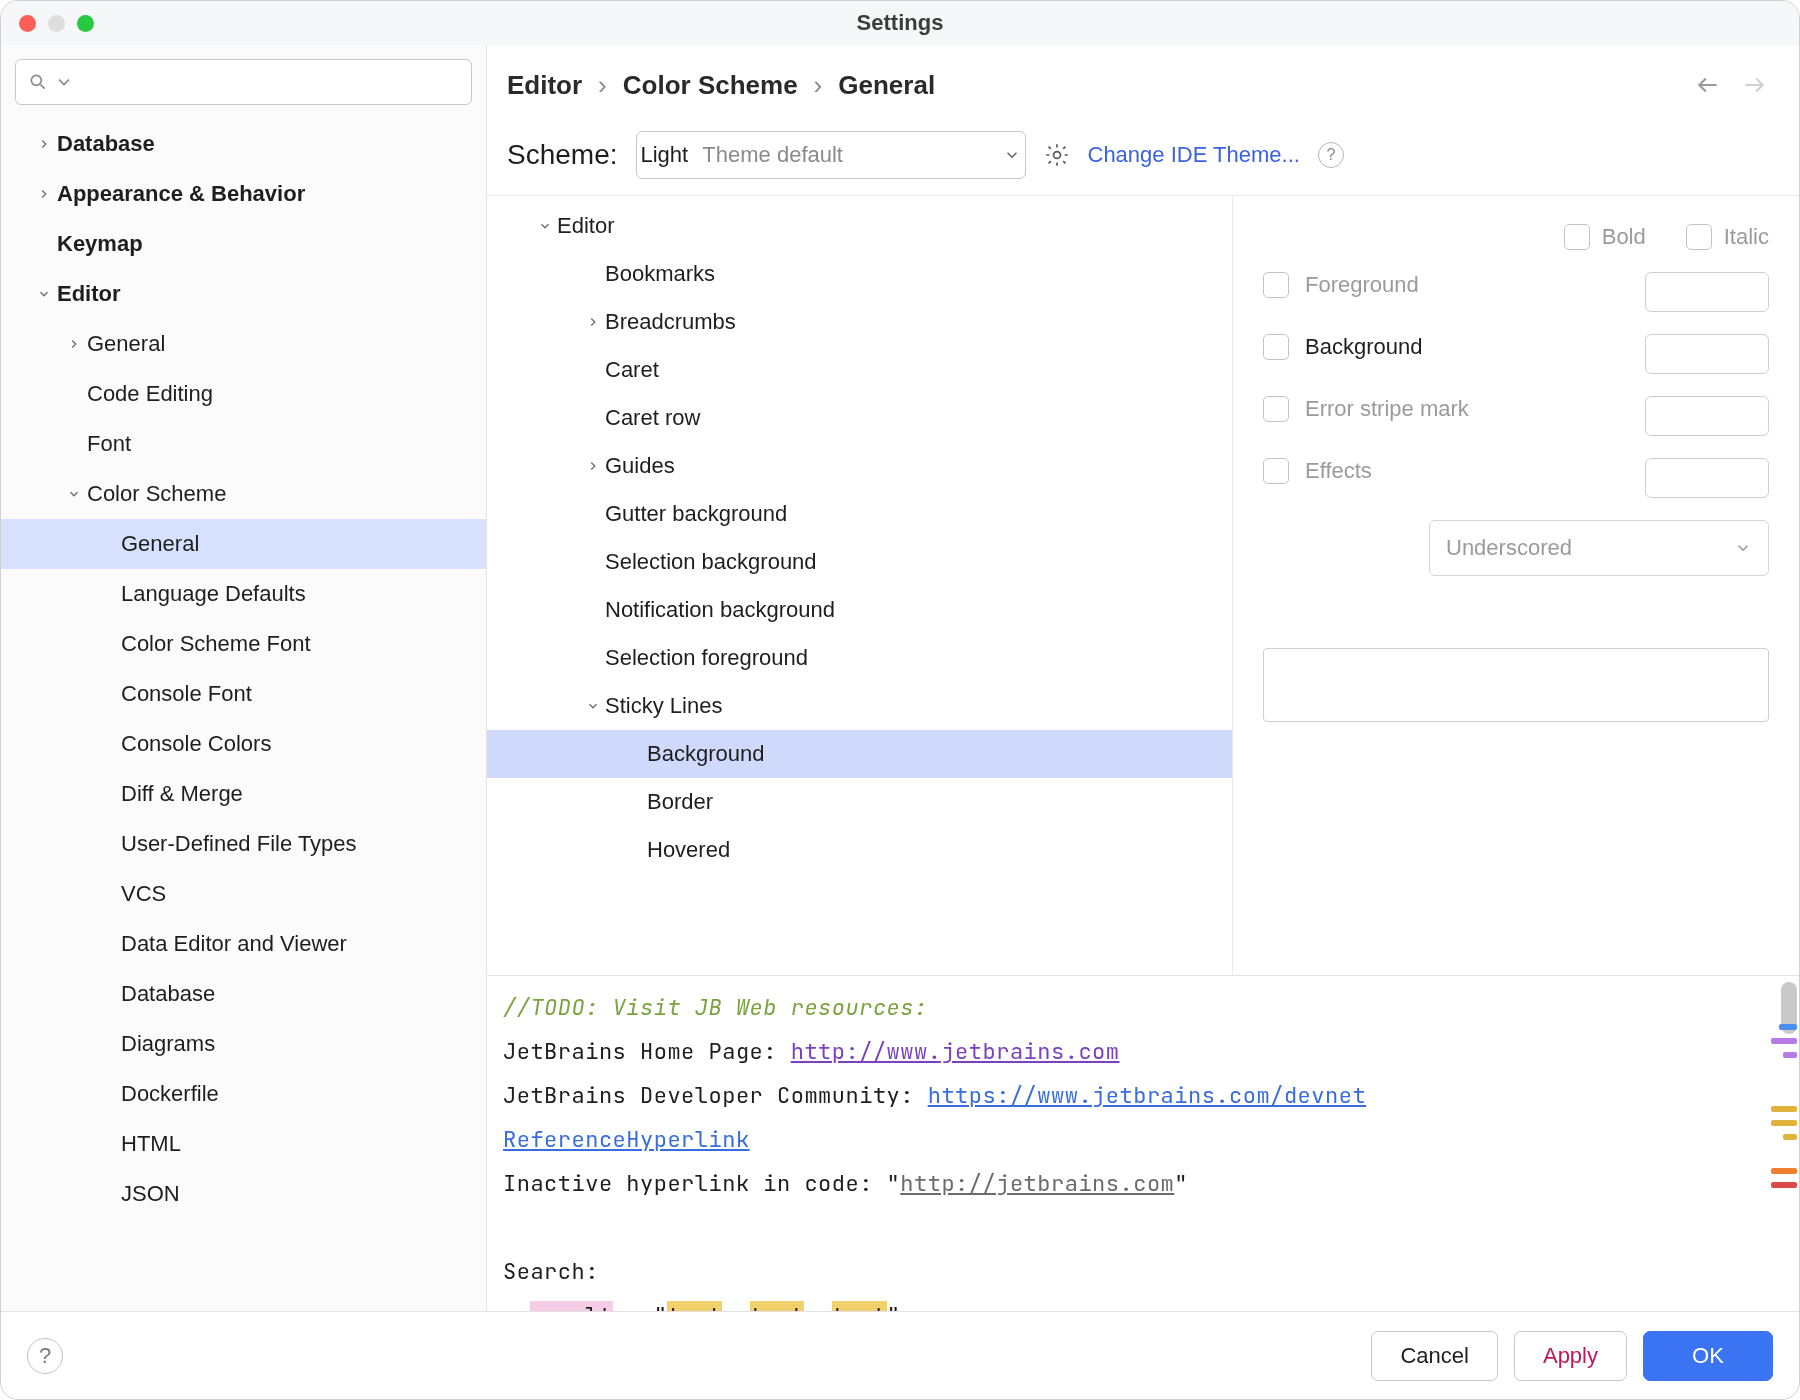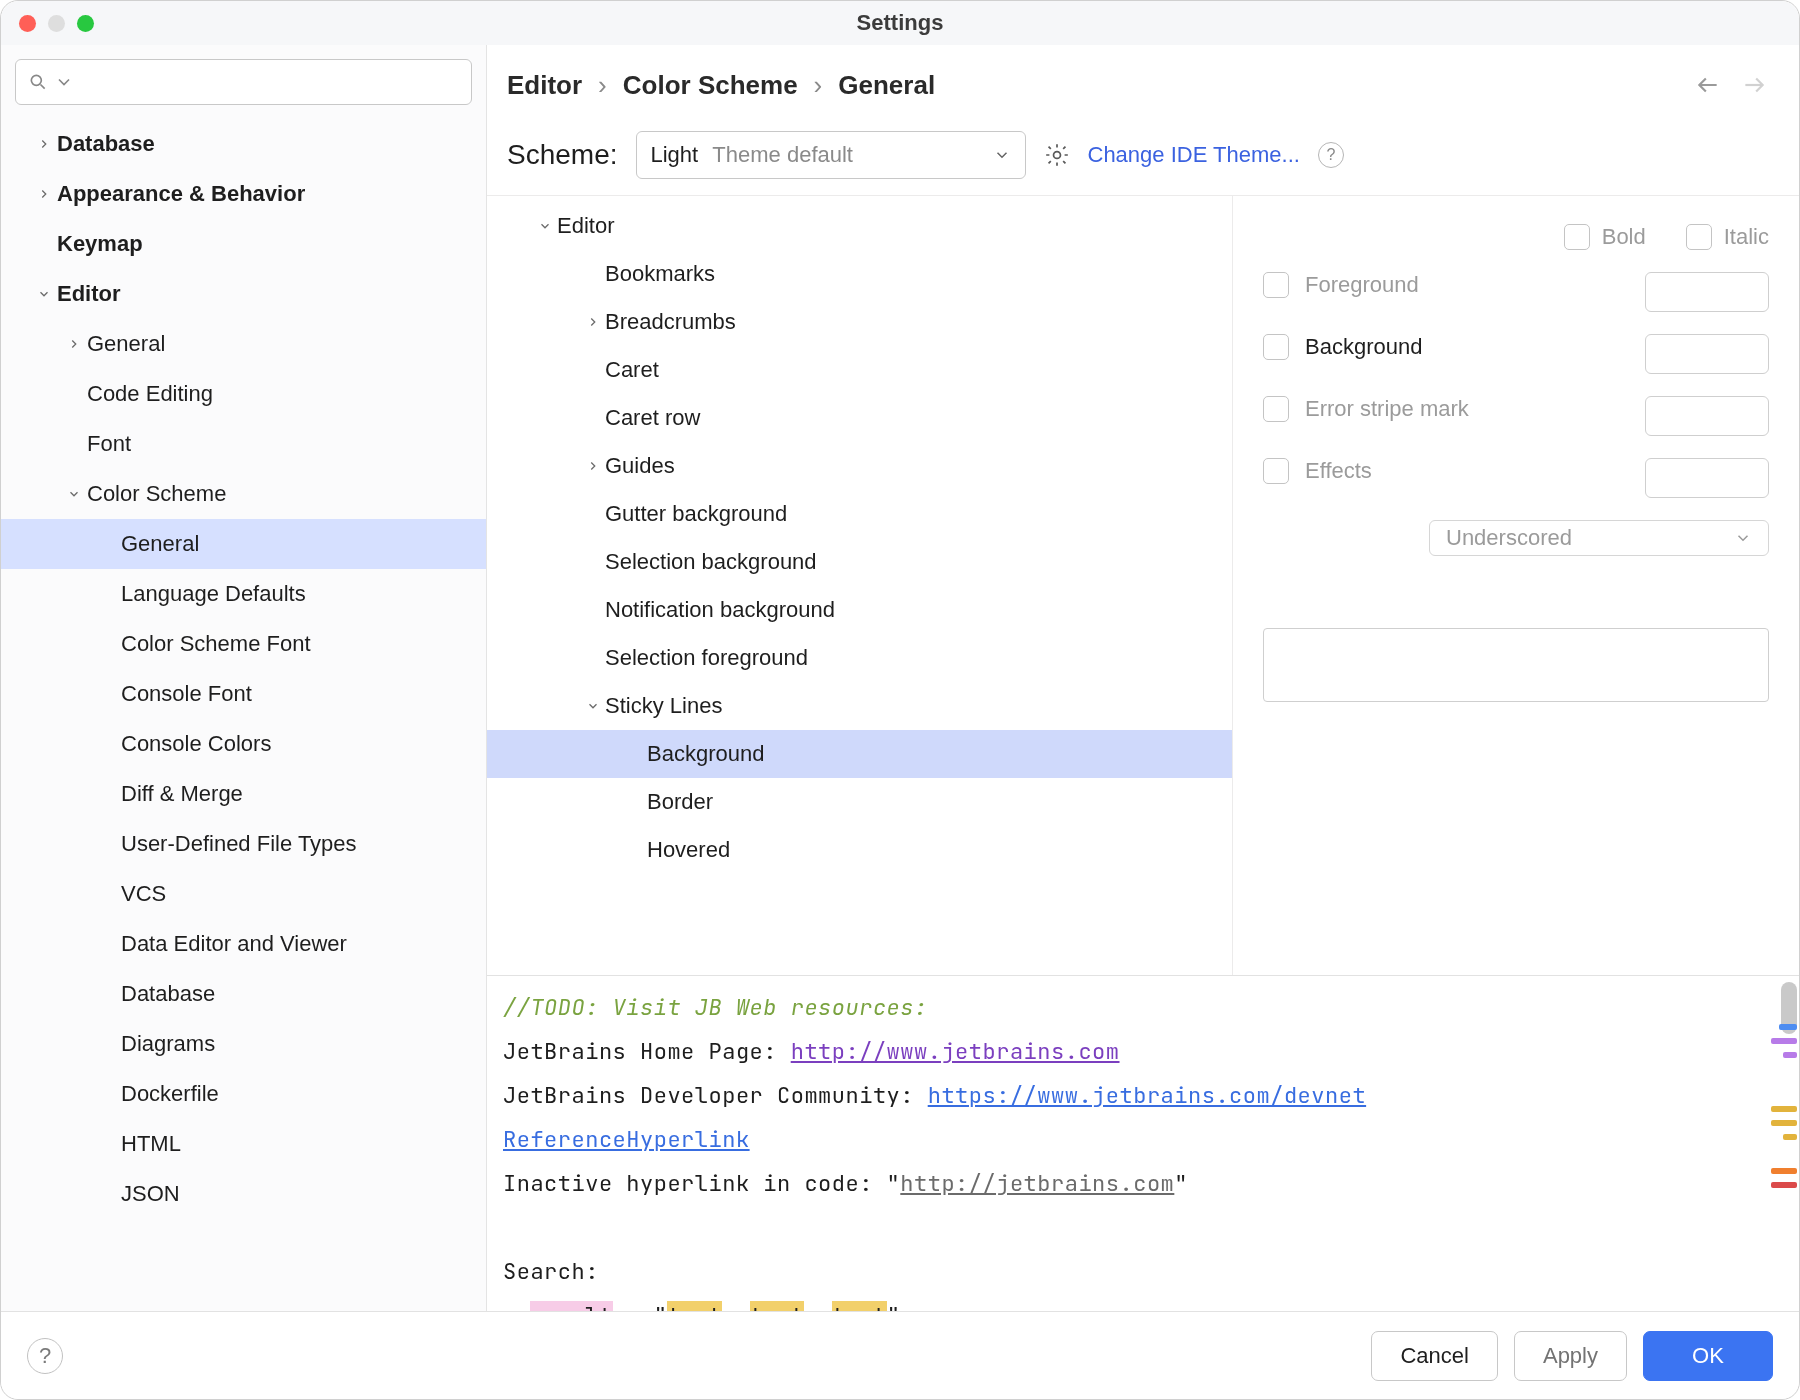--- a/index.html
+++ b/index.html
@@ -132,21 +132,21 @@
     border-bottom: 1px solid #ecebeb;
   }
   .scheme-row .lbl { font-size: 28px; }
   .scheme-select {
     height: 48px;
     width: 390px;
     border: 1px solid #c8c8c8;
     border-radius: 6px;
     display:flex;
     align-items:center;
-    padding: 0 14px;
+    padding: 0 4px;
     background:#fff;
     justify-content: space-between;
     color:#1e1e1e;
   }
   .scheme-select .suffix { color:#8a8a8a; margin-left:8px; }
   .gear { width:26px; height:26px; color:#5a5a5a; }
   .link-like { color:#3b62e0; cursor:pointer; }
   .help-circ {
     width:26px; height:26px; border:1.5px solid #b6b6b6; border-radius:50%;
     display:inline-flex; align-items:center; justify-content:center;
@@ -184,21 +184,21 @@
   .chk-row { display:flex; align-items:flex-start; justify-content:space-between; }
   .chk-left { display:flex; align-items:center; gap:16px; color:#9b9b9b;}
   .chk-left.active { color:#1e1e1e; }
   .chk {
     width:26px; height:26px; border:1.5px solid #c4c4c4; border-radius:5px; background:#fff;
   }
   .swatch {
     width:124px; height:40px; border:1px solid #cfcfcf; border-radius:6px; background:#fff;
   }
   .effects-select {
-    width: 340px; height:36px; border:1px solid #d6d6d6; border-radius:6px;
+    width: 340px; height:56px; border:1px solid #d6d6d6; border-radius:6px;
     display:flex; align-items:center; justify-content:space-between;
     padding:0 16px; color:#9b9b9b; margin-left:auto;
   }
   .preview-swatch-big {
     margin-top: 50px;
     width: 100%; height: 74px; border:1px solid #cfcfcf; border-radius:4px; background:#fff;
   }
 
   .code-preview {
     border-top: 1px solid #e2e2e2;
@@ -244,21 +244,21 @@
   }
   .help-btn { width:36px; height:36px; border:1.5px solid #c2c2c2; border-radius:50%;
     display:flex;align-items:center;justify-content:center;color:#7a7a7a;font-size:22px;}
   .btns { display:flex; gap:16px; }
   .btn {
     height:50px; padding:0 28px; border-radius:7px; font-size:22px;
     display:flex; align-items:center; justify-content:center;
     border:1px solid #c8c8c8; background:#fff; color:#1e1e1e;
   }
   .btn.primary { background:#3b74f2; color:#fff; border-color:#3b74f2; min-width:130px;}
-  .btn.disabled { color:#737373; }
+  .btn.disabled { color:#be185d; }
 </style>
 </head>
 <body>
 
 <div class="titlebar">
   <div class="traffic-lights">
     <div class="tl red"></div>
     <div class="tl yellow"></div>
     <div class="tl green"></div>
   </div>

